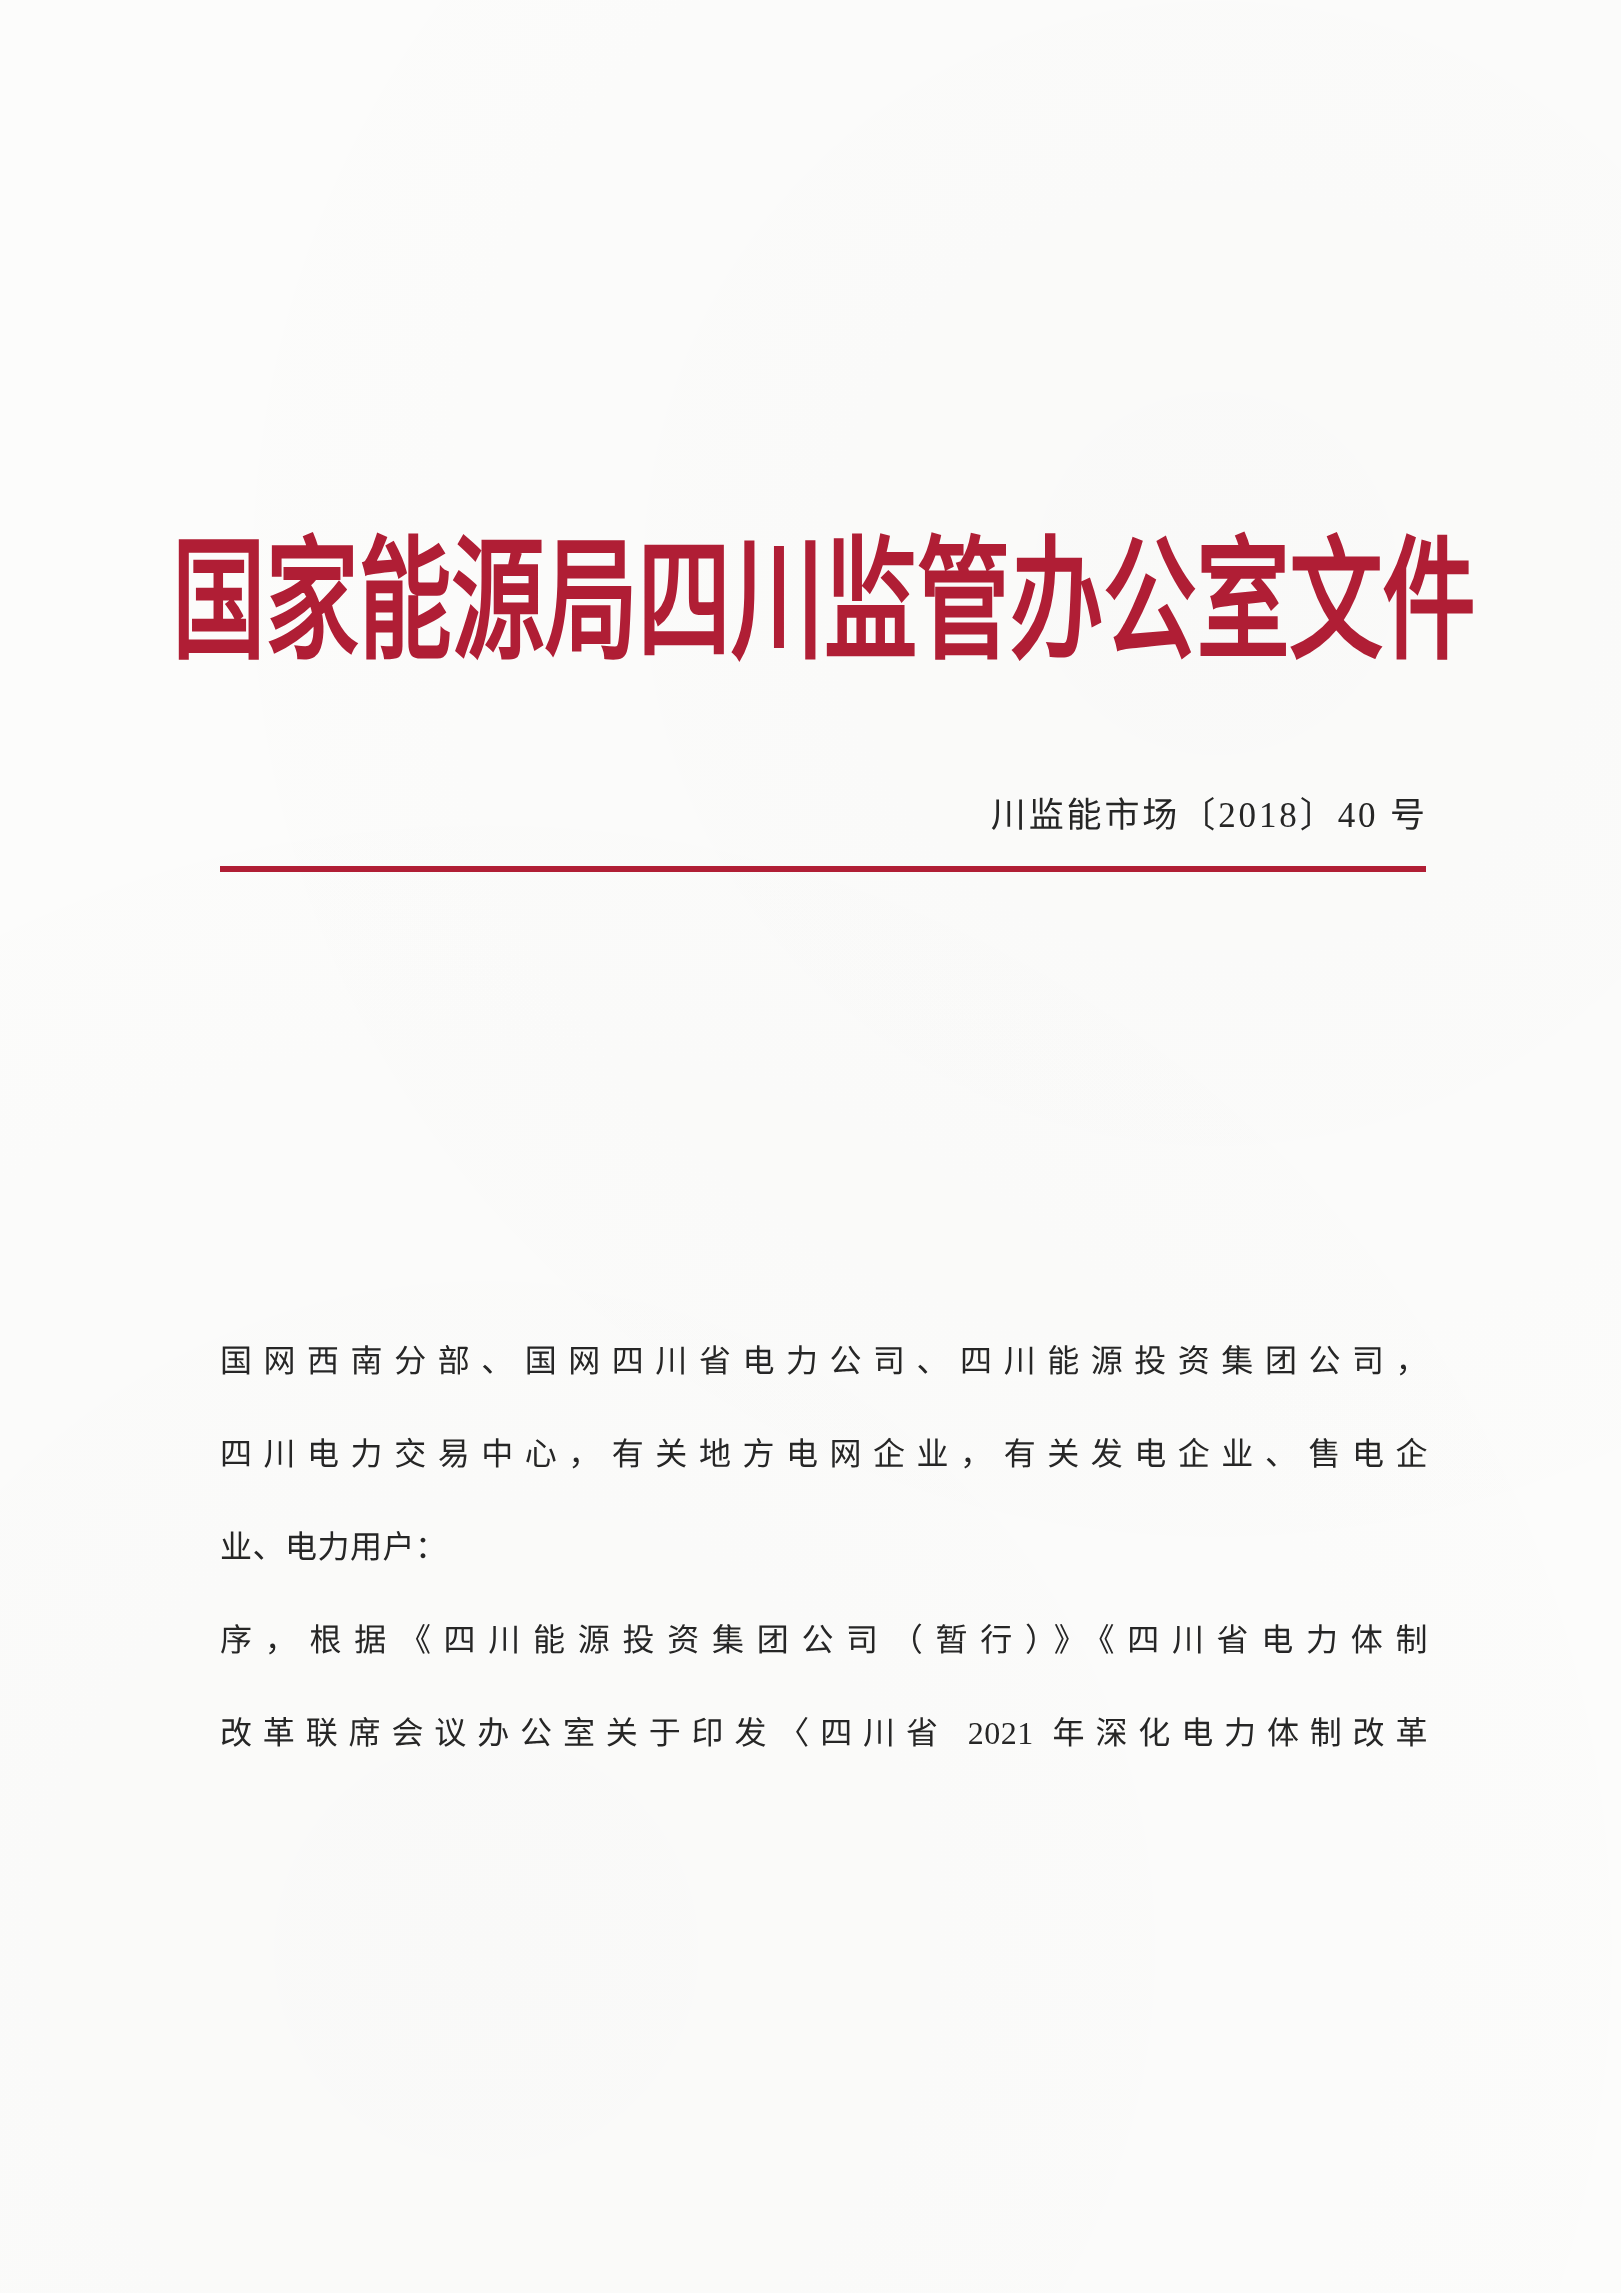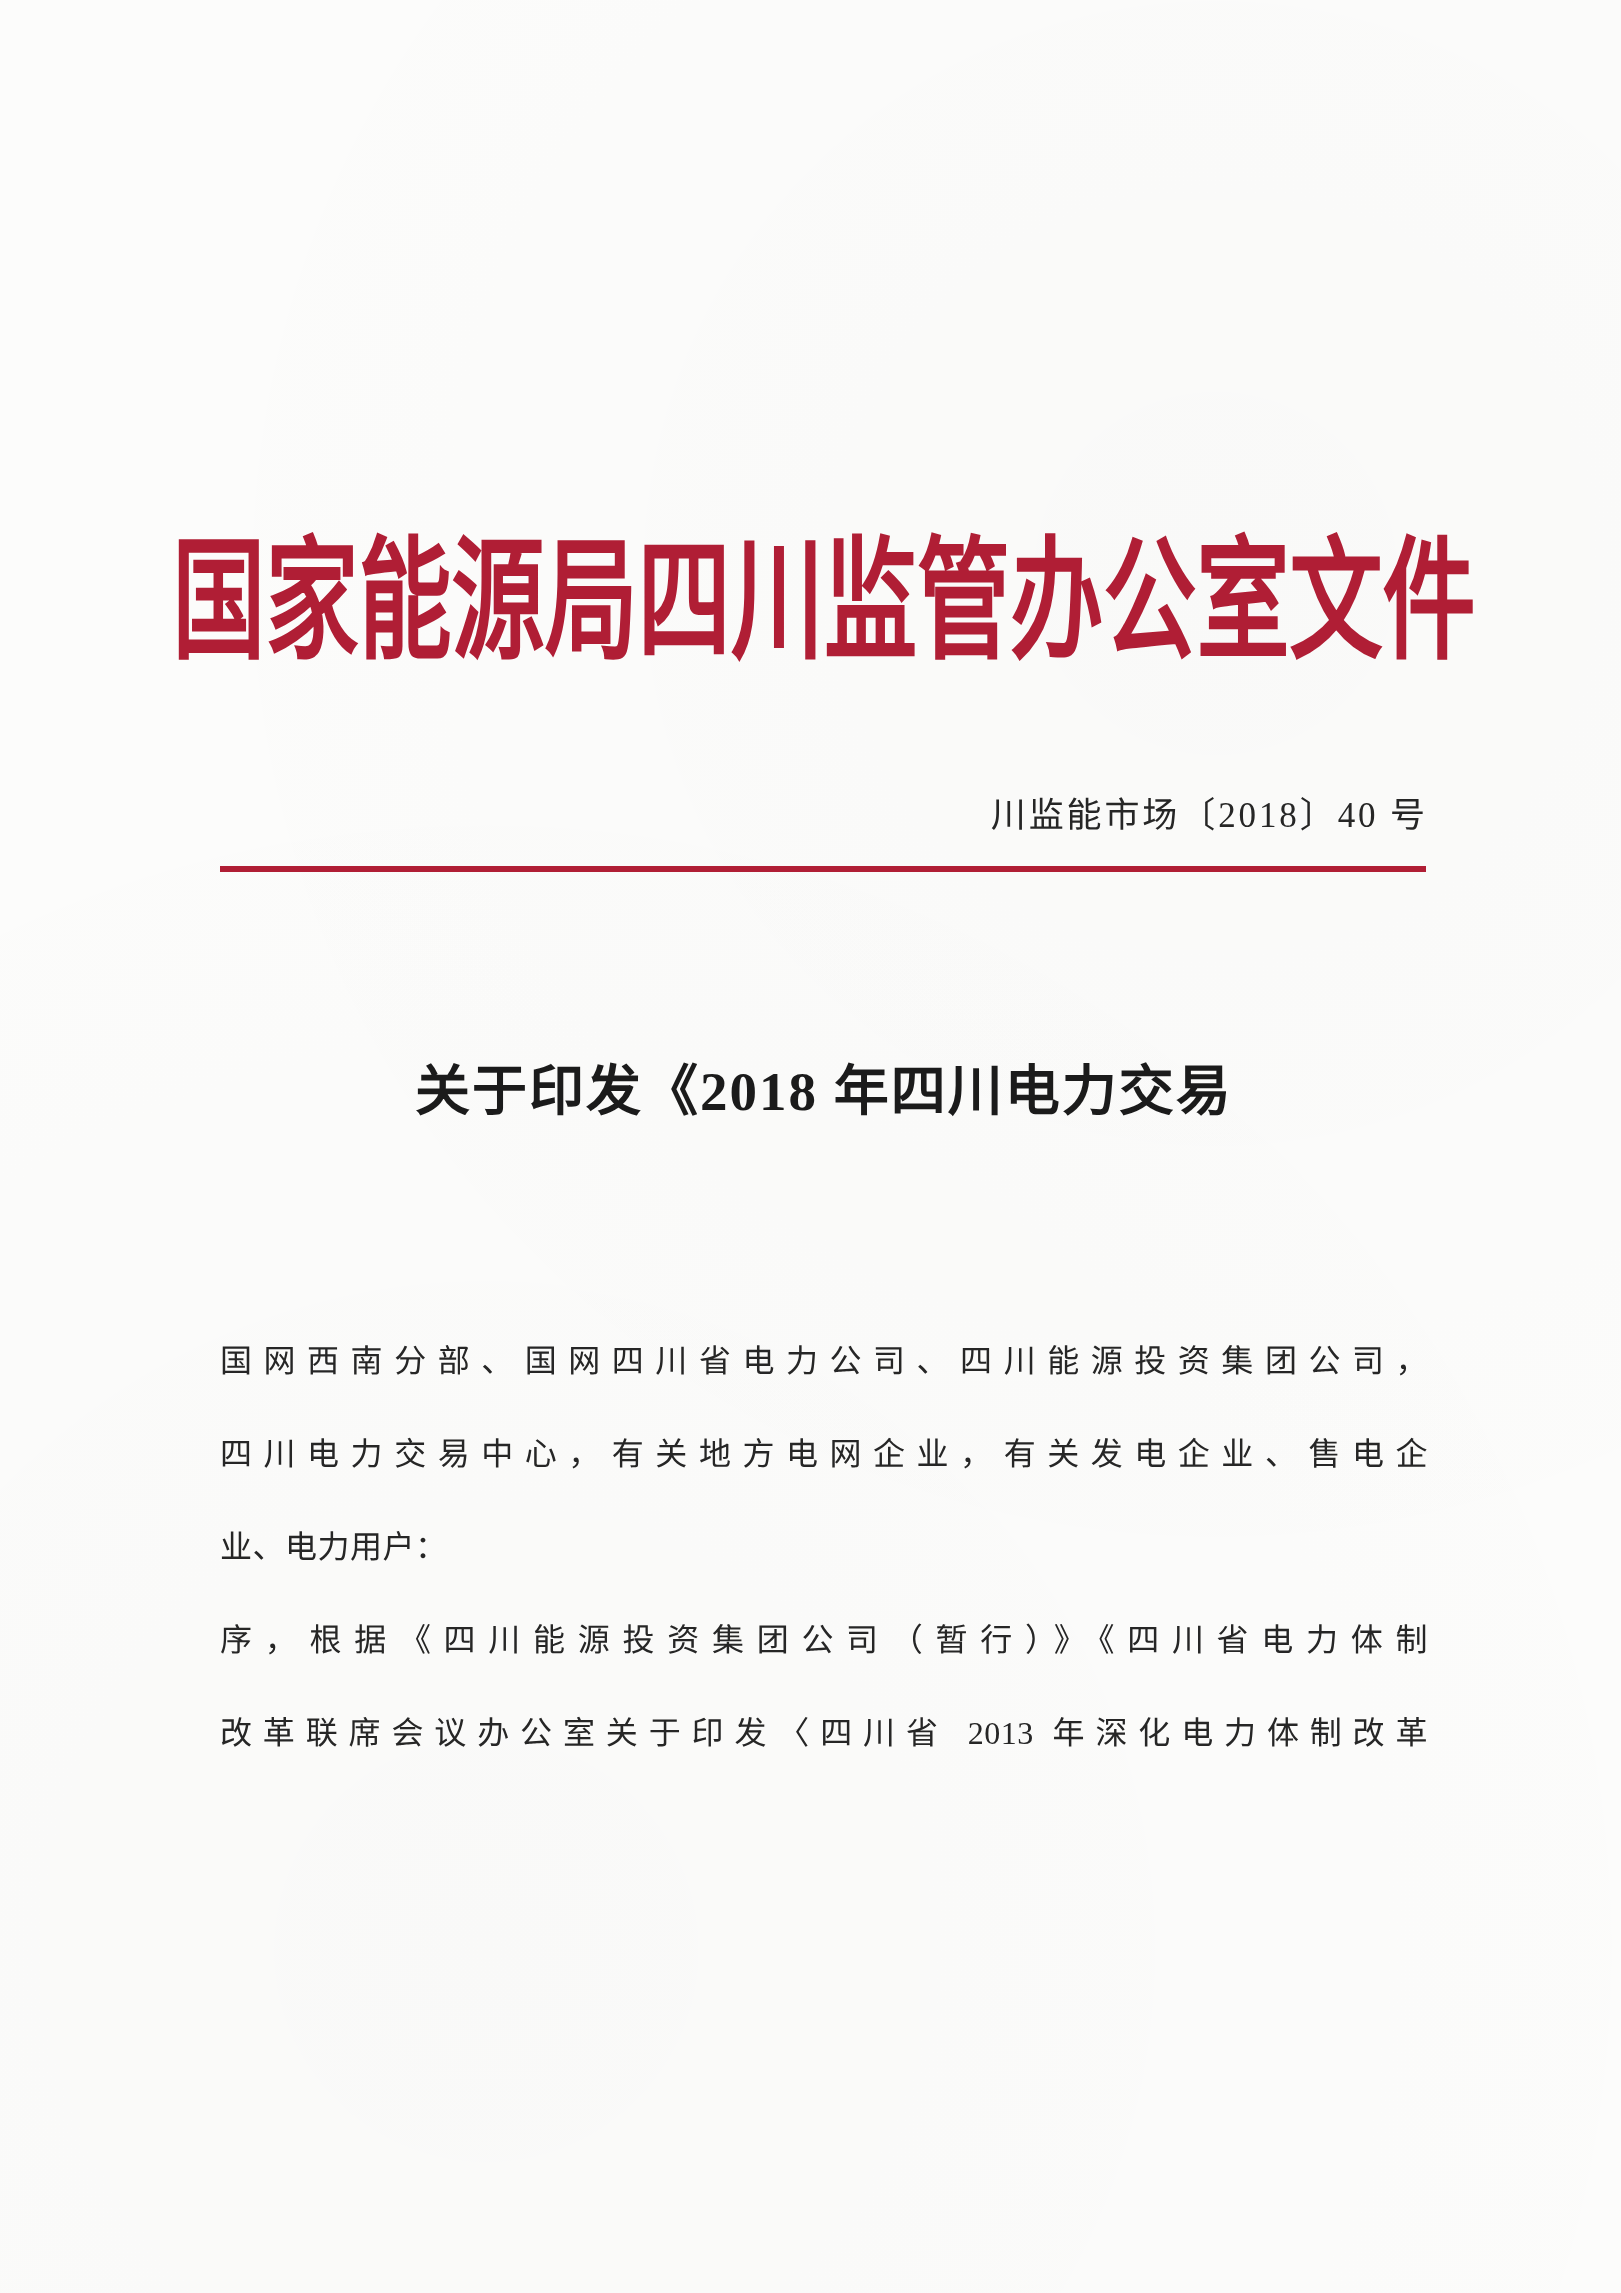--- a/index.html
+++ b/index.html
@@ -113,26 +113,25 @@
 
     <div class="agency-title-wrap">
       <div class="agency-title">国家能源局四川监管办公室文件</div>
     </div>
 
     <div class="doc-number">川监能市场〔2018〕40 号</div>
 
     <div class="red-rule"></div>
 
     <div class="doc-title">
-      <div>关于印发《2018 年四川电力交易</div>
     </div>
 
     <div class="body-text">
       <div class="body-line fill">国网西南分部、国网四川省电力公司、四川能源投资集团公司，</div>
       <div class="body-line fill">四川电力交易中心，有关地方电网企业，有关发电企业、售电企</div>
       <div class="body-line">业、电力用户：</div>
       <div class="body-line fill">序，根据《四川能源投资集团公司（暂行）》《四川省电力体制</div>
-      <div class="body-line fill">改革联席会议办公室关于印发〈四川省 2013 年深化电力体制改革</div>
+      <div class="body-line fill">改革联席会议办公室关于印发〈四川省 2021 年深化电力体制改革</div>
     </div>
 
   </div>
 </div>
 
 
 </body></html>

